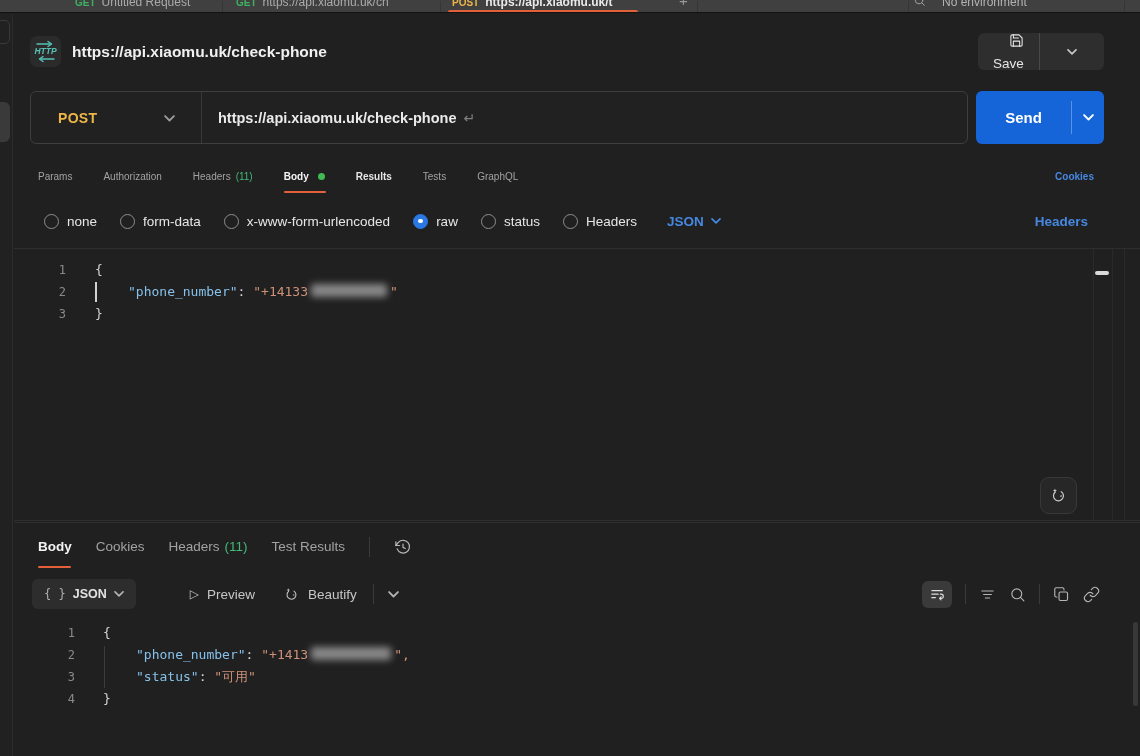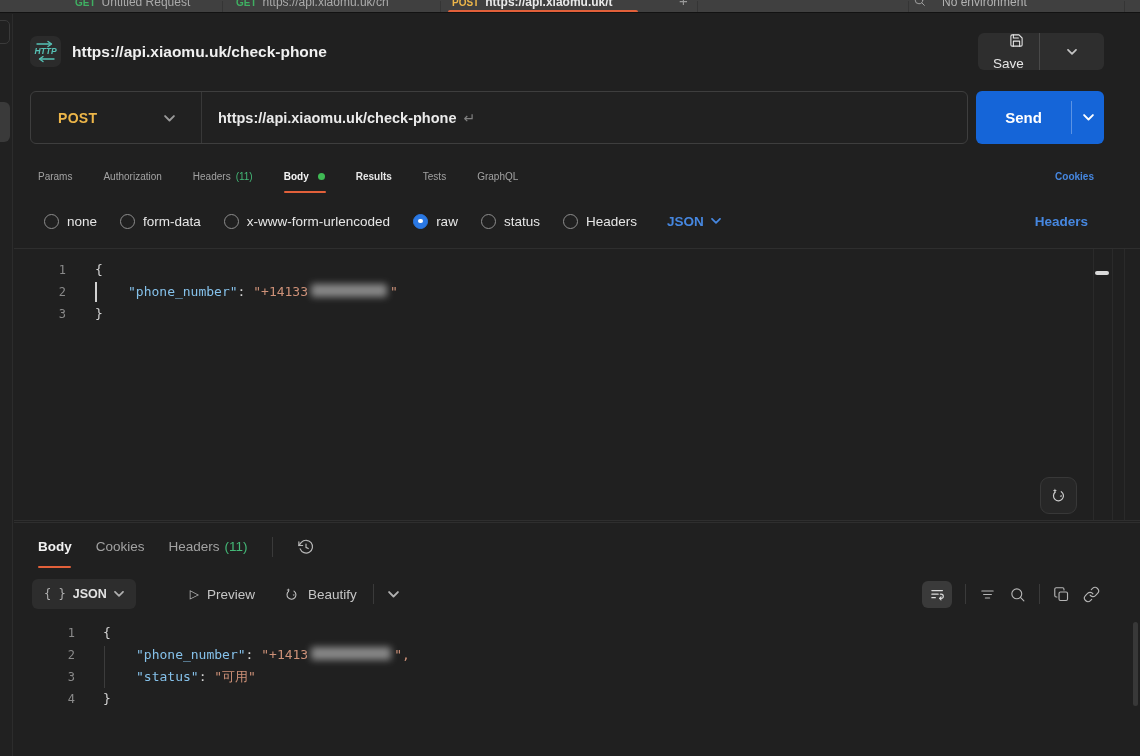--- a/index.html
+++ b/index.html
@@ -307,20 +307,23 @@
     <div class="res-tab res-tab-body">
         <span>Body</span>
       </div>
     <div class="res-tab">
         <span>Cookies</span>
       </div>
     <div class="res-tab">
         <span>Headers</span>
         <span class="count">(11)</span>
       </div>
+    <div class="res-tab">
+        <span>Test Results</span>
+      </div>
     <div class="vdiv"></div>
     <div class="hist">
       <svg class="ic" width="18" height="18" viewBox="0 0 24 24" style="stroke-width:1.6;">
           <path d="M2.5 5v5h5"></path>
           <path d="M4.2 14.5a8.5 8.5 0 1 0 1.6-8.6L2.5 10"></path>
           <polyline points="12 8 12 12.5 15 14"></polyline>
         </svg>
     </div>
   </div>
 

